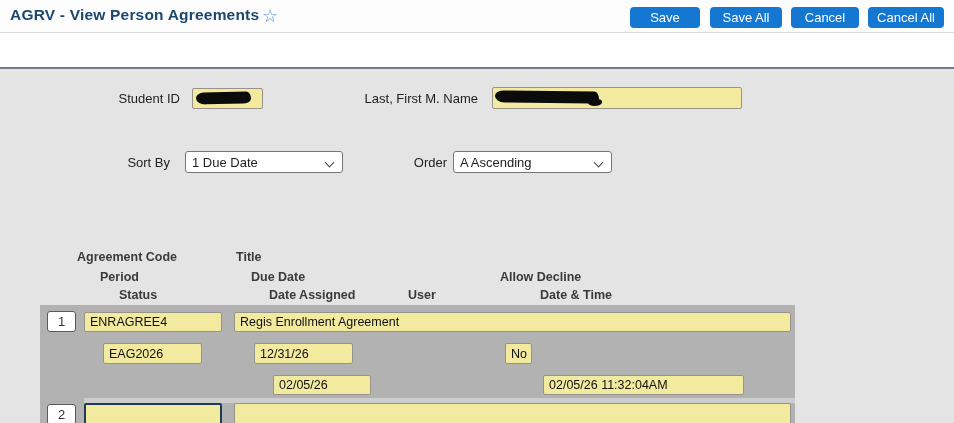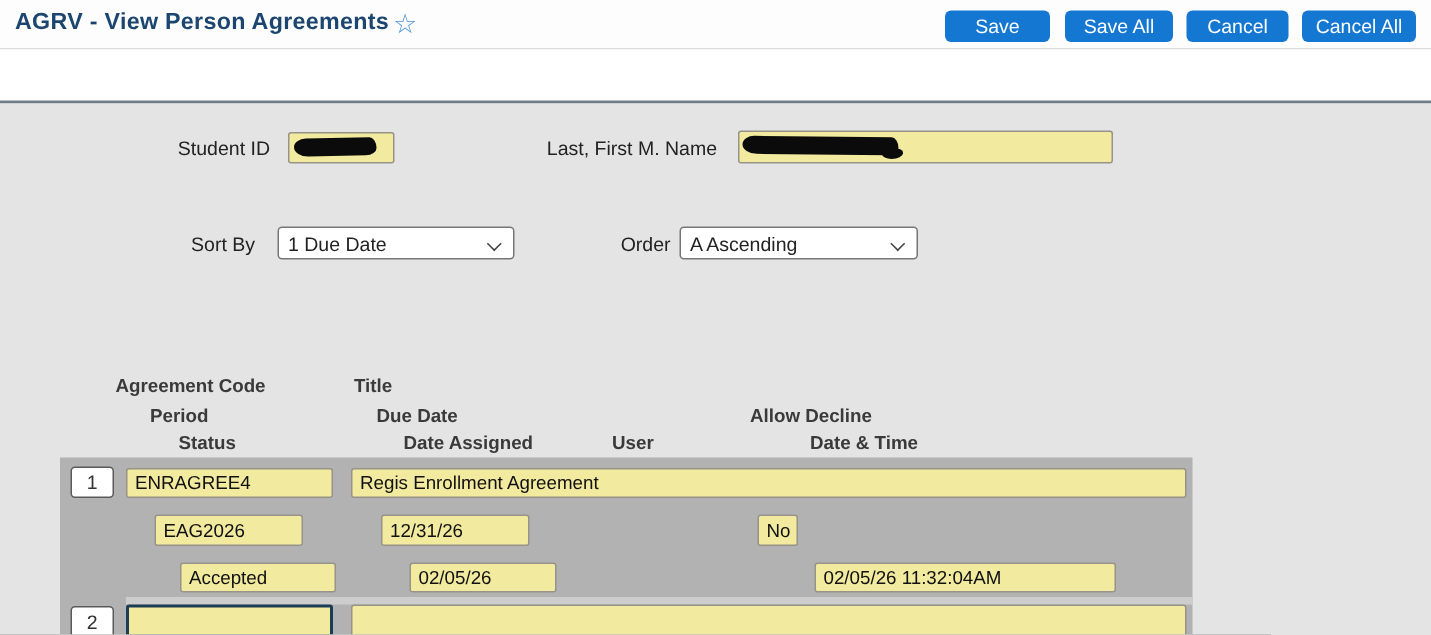--- a/index.html
+++ b/index.html
@@ -180,21 +180,20 @@
   <span class="ghdr h-datetime">Date &amp; Time</span>
 
   <div class="panel"></div>
 
   <div class="numbox n1">1</div>
   <div class="yfield f-code">ENRAGREE4</div>
   <div class="yfield f-title">Regis Enrollment Agreement</div>
   <div class="yfield f-period">EAG2026</div>
   <div class="yfield f-due">12/31/26</div>
   <div class="yfield f-decline">No</div>
-  <div class="yfield f-status">Accepted</div>
   <div class="yfield f-assigned">02/05/26</div>
   <div class="yfield f-datetime">02/05/26 11:32:04AM</div>
 
   <div class="row-sep"></div>
 
   <div class="numbox n2">2</div>
   <div class="yfield f-code2"></div>
   <div class="yfield f-title2"></div>
 
 </div>

